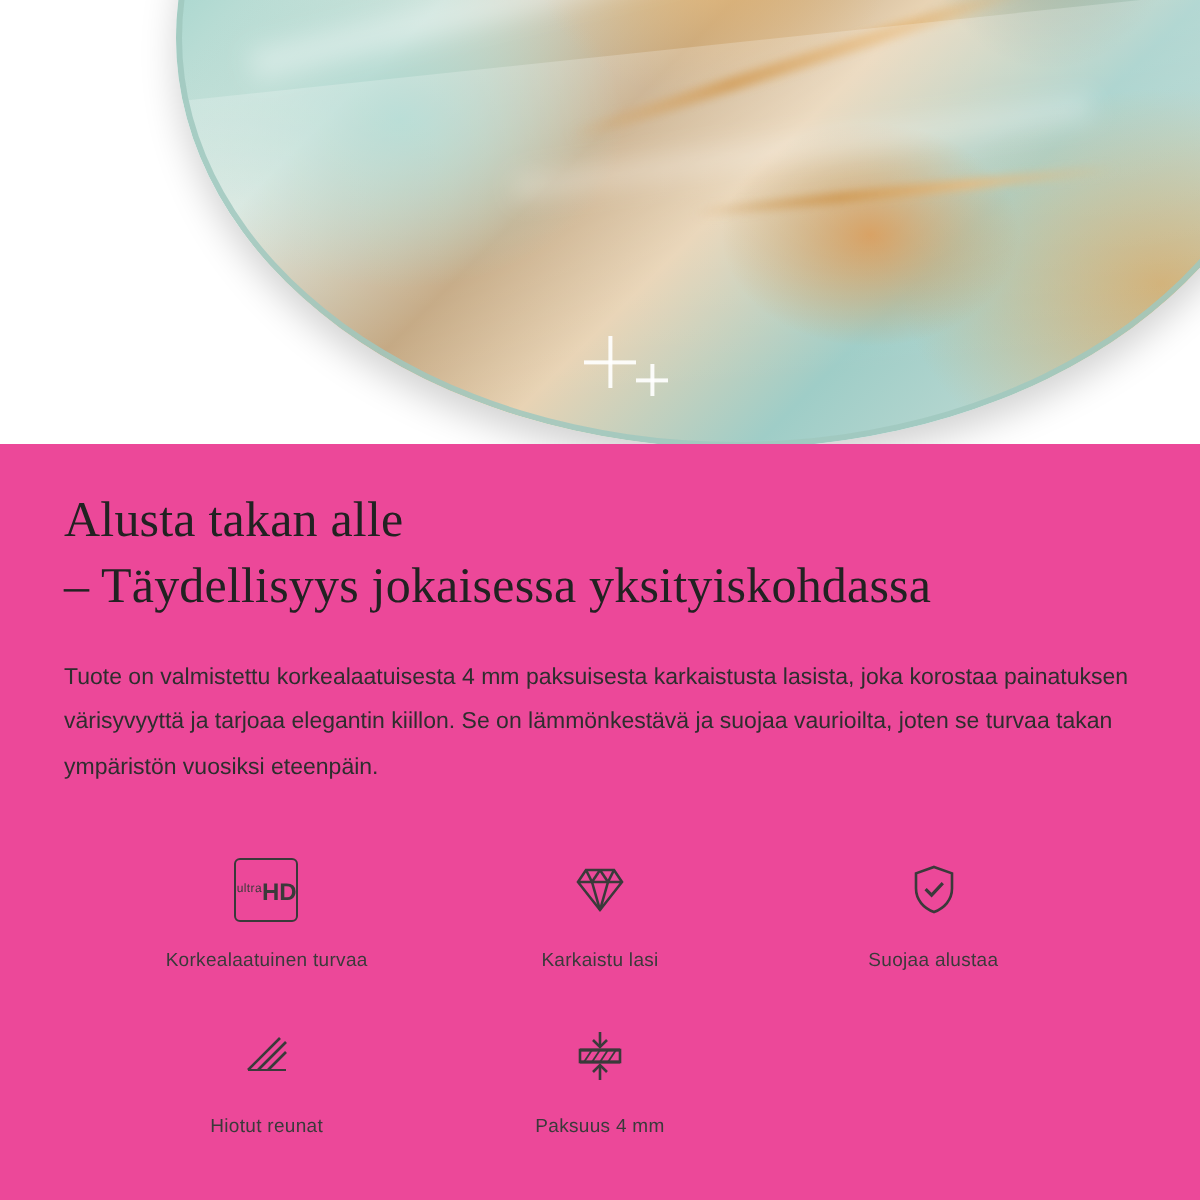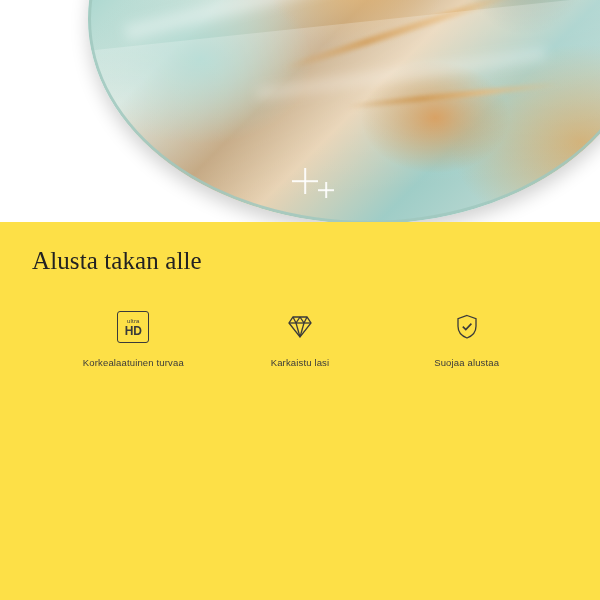--- a/index.html
+++ b/index.html
@@ -10,21 +10,21 @@
     width: 600px;
     height: 600px;
     background: #ffffff;
     font-family: "Liberation Sans", sans-serif;
     overflow: hidden;
   }
   .page {
     position: relative;
     width: 600px;
     height: 600px;
-    background: #fde047;
+    background: #ec4899;
   }
 
   
   .hero {
     position: relative;
     width: 600px;
     height: 222px;
     overflow: hidden;
     background: #ffffff;
   }
@@ -153,21 +153,21 @@
     color: #3a3a3a;
     text-align: center;
     letter-spacing: 0.15px;
   }
   .hd-badge {
     width: 30px;
     height: 30px;
     border: 1.4px solid #3a3a3a;
     border-radius: 3px;
     display: flex;
-    flex-direction: column;
+    flex-direction: row;
     align-items: center;
     justify-content: center;
     line-height: 1;
   }
   .hd-badge .ultra {
     font-size: 6px;
     letter-spacing: 0.2px;
     color: #3a3a3a;
   }
   .hd-badge .hd {
@@ -194,22 +194,24 @@
       <div class="sheen"></div>
       <div class="rim"></div>
     </div>
     <div class="sparkle sp1"></div>
     <div class="sparkle sp2"></div>
   </div>
 
   <div class="content">
     <h1 class="headline">
       <span>Alusta takan alle</span>
+      <span class="line2">– Täydellisyys jokaisessa yksityiskohdassa</span>
     </h1>
 
+    <p class="body-copy">Tuote on valmistettu korkealaatuisesta 4 mm paksuisesta karkaistusta lasista, joka korostaa painatuksen värisyvyyttä ja tarjoaa elegantin kiillon. Se on lämmönkestävä ja suojaa vaurioilta, joten se turvaa takan ympäristön vuosiksi eteenpäin.</p>
 
     <div class="features">
 
 
       <div class="feature">
         <div class="feature-icon">
           <div class="hd-badge">
             <span class="ultra">ultra</span>
             <span class="hd">HD</span>
           </div>
@@ -236,17 +238,46 @@
       <div class="feature">
         <div class="feature-icon">
           <svg width="34" height="34" viewBox="0 0 34 34" fill="none" stroke="#3a3a3a" stroke-width="1.3">
             <path d="M17 5.5l9 3.2v7.6c0 5.6-3.8 9.8-9 11.7-5.2-1.9-9-6.1-9-11.7V8.7l9-3.2z"></path>
             <polyline points="12.8,16.6 15.8,19.6 21.4,13.6" stroke-width="1.6"></polyline>
           </svg>
         </div>
         <div class="feature-label">Suojaa alustaa</div>
       </div>
 
-
+      <div class="feature">
+        <div class="feature-icon">
+          <svg width="34" height="34" viewBox="0 0 34 34" fill="none" stroke="#3a3a3a" stroke-width="1.3">
+            <path d="M8 24 L24 8"></path>
+            <path d="M13 24 L27 10"></path>
+            <path d="M18 24 L27 15"></path>
+            <path d="M8 24 L27 24" stroke-width="1.1"></path>
+          </svg>
+        </div>
+        <div class="feature-label">Hiotut reunat</div>
+      </div>
+
+      <div class="feature">
+        <div class="feature-icon">
+          <svg width="34" height="34" viewBox="0 0 34 34" fill="none" stroke="#3a3a3a" stroke-width="1.3">
+            <line x1="17" y1="5" x2="17" y2="12"></line>
+            <polyline points="13.5,9 17,12.5 20.5,9"></polyline>
+            <rect x="7" y="14" width="20" height="6"></rect>
+            <line x1="7" y1="14" x2="27" y2="14" stroke-width="1.6"></line>
+            <line x1="7" y1="20" x2="27" y2="20" stroke-width="1.6"></line>
+            <line x1="9" y1="20" x2="13" y2="14" stroke-width="0.9"></line>
+            <line x1="13" y1="20" x2="17" y2="14" stroke-width="0.9"></line>
+            <line x1="17" y1="20" x2="21" y2="14" stroke-width="0.9"></line>
+            <line x1="21" y1="20" x2="25" y2="14" stroke-width="0.9"></line>
+            <line x1="17" y1="22" x2="17" y2="29"></line>
+            <polyline points="13.5,25 17,21.5 20.5,25"></polyline>
+          </svg>
+        </div>
+        <div class="feature-label">Paksuus 4 mm</div>
+      </div>
 
     </div>
   </div>
 </div>
 
 </body></html>

